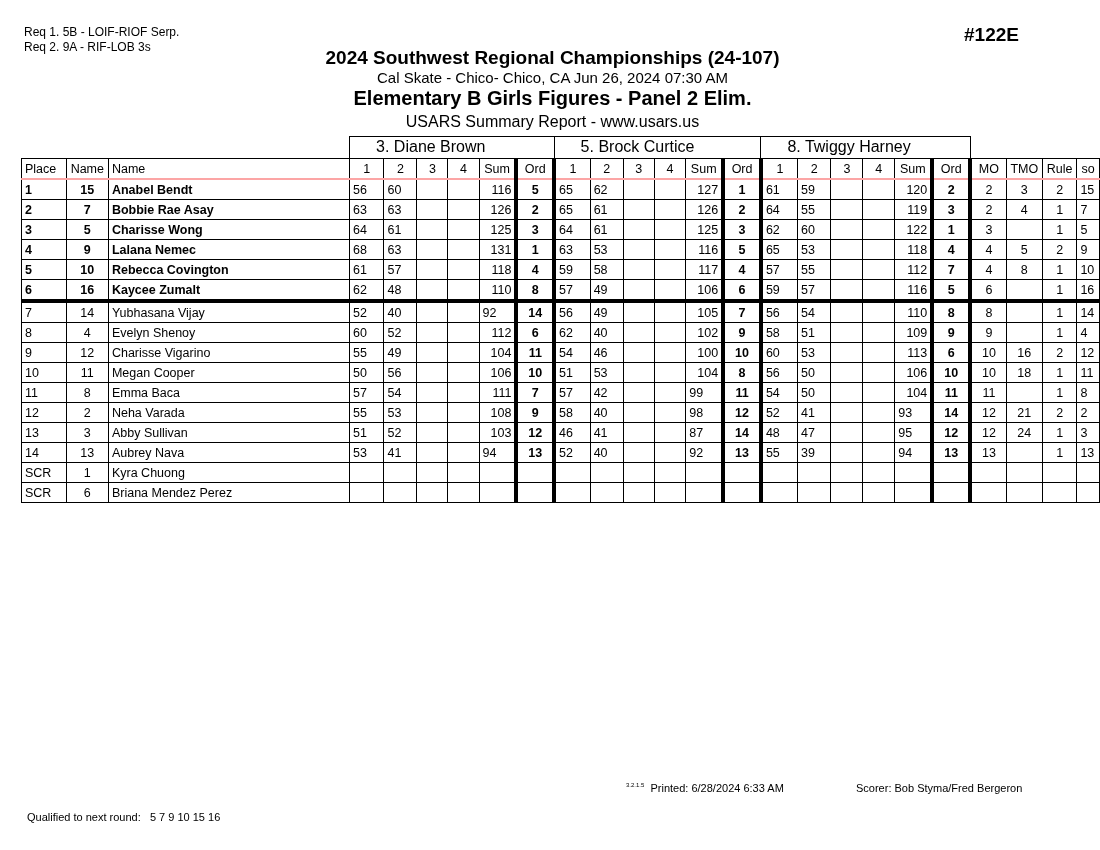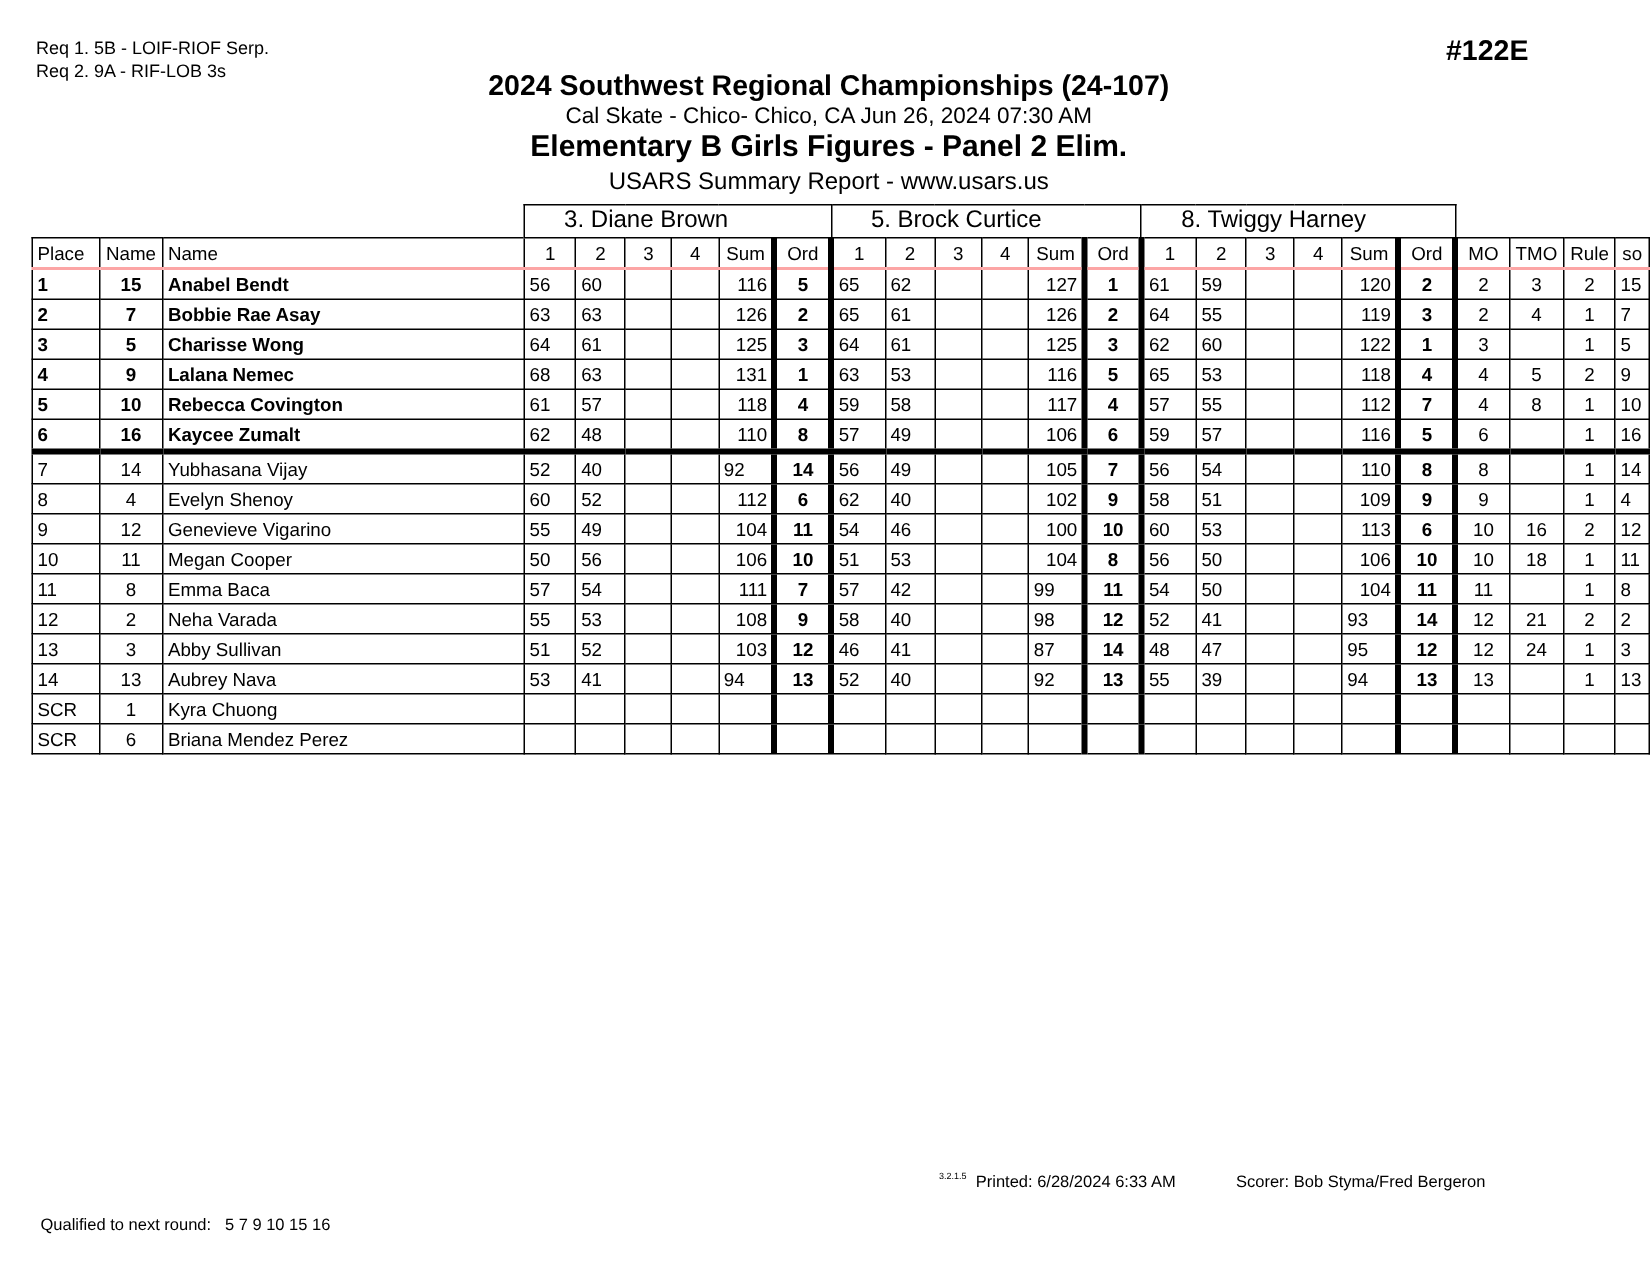--- a/index.html
+++ b/index.html
@@ -288,21 +288,21 @@
         <td class="r">109</td>
         <td class="c b thickL">9</td>
         <td class="c thickL">9</td>
         <td class="c"></td>
         <td class="c">1</td>
         <td>4</td>
       </tr>
       <tr>
         <td>9</td>
         <td class="c">12</td>
-        <td>Genevieve Vigarino</td>
+        <td>Charisse Vigarino</td>
         <td>55</td>
         <td>49</td>
         <td></td>
         <td></td>
         <td class="r">104</td>
         <td class="c b thickL">11</td>
         <td class="thickL">54</td>
         <td>46</td>
         <td></td>
         <td></td>
@@ -512,13 +512,13 @@
 </table>
 
 <div class="foot" style="left:27px;margin-top:29px;">
   <span>Qualified to next round:</span>&nbsp;&nbsp;
   <span>5 7 9 10 15 16</span>
 </div>
 <div class="foot" style="left:626px;">
   <span class="tiny">3.2.1.5</span>&nbsp;
   <span>Printed:  6/28/2024  6:33 AM</span>
 </div>
-<div class="foot" style="left:824px;">Scorer:   Bob Styma/Fred Bergeron</div>
+<div class="foot" style="left:856px;">Scorer:   Bob Styma/Fred Bergeron</div>
 
 </body></html>

